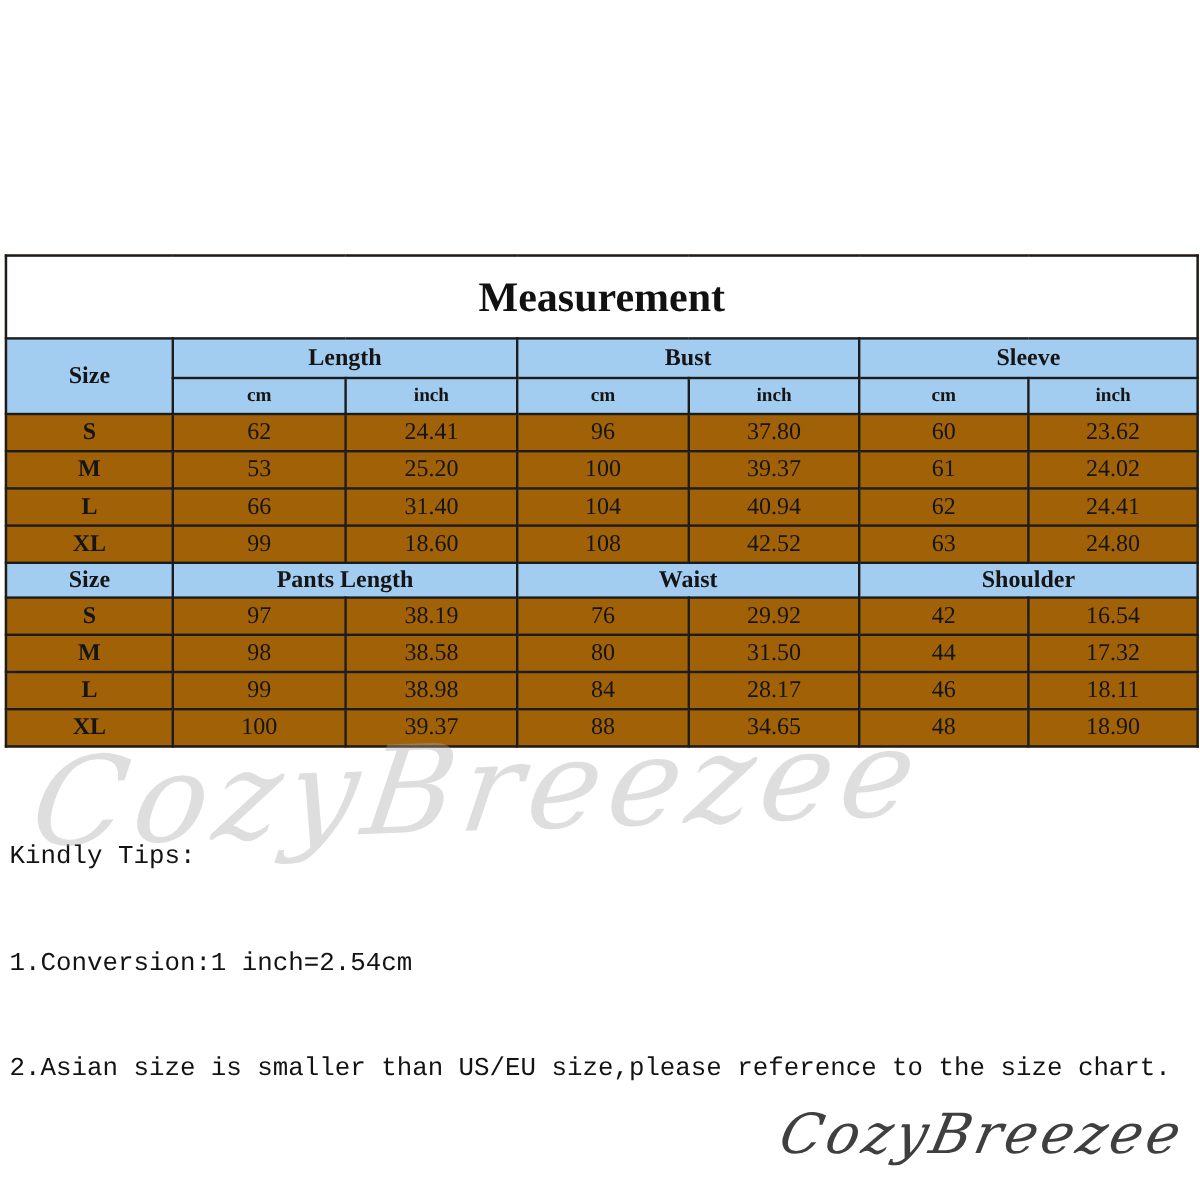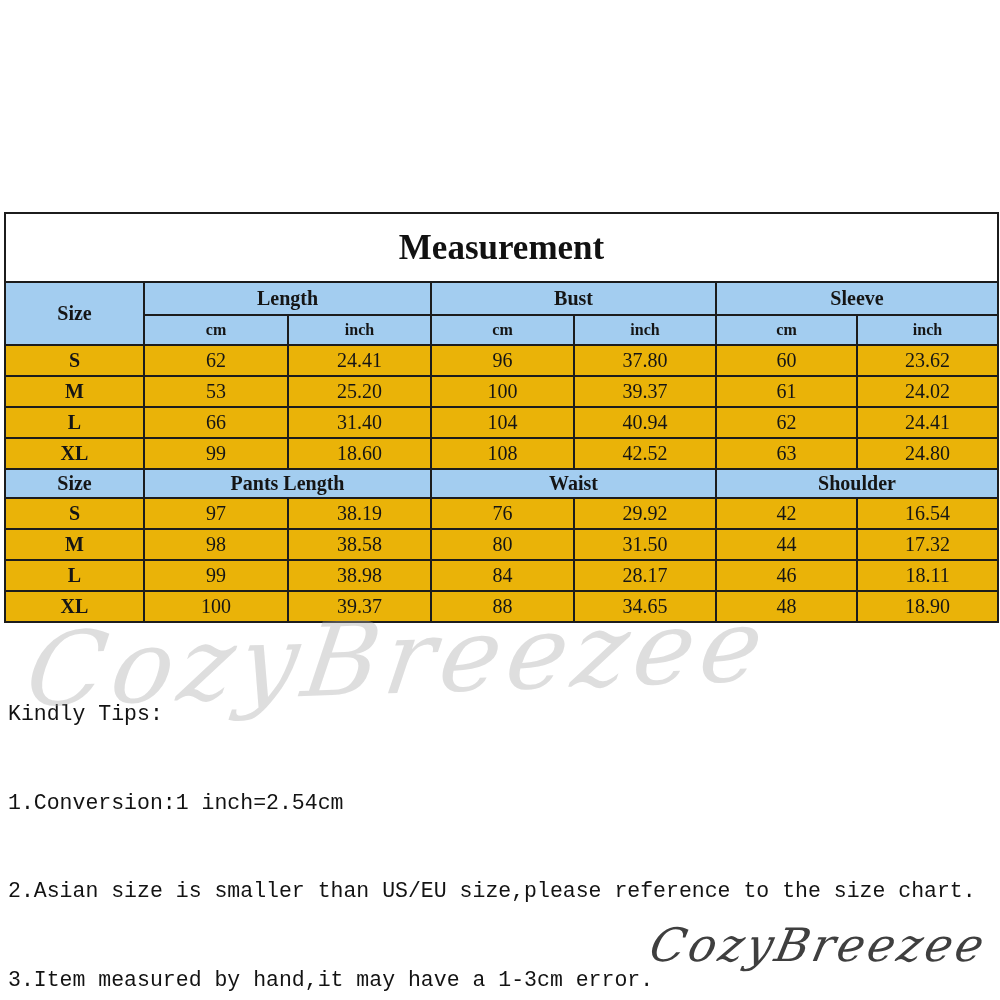--- a/index.html
+++ b/index.html
@@ -18,21 +18,21 @@
     background: #ffffff;
   }
   table.measure {
     position: absolute;
     left: 4px;
     top: 212px;
     width: 993px;
     border-collapse: collapse;
     table-layout: fixed;
     z-index: 1;
-    background: #eab308;
+    background: #a16207;
     padding-left: 28px;
   }
   table.measure td {
     border: 2px solid #1c1c1c;
     text-align: center;
     vertical-align: middle;
     padding: 0;
     color: #151515;
     font-size: 20px;
   }
@@ -215,20 +215,19 @@
       <td>48</td>
       <td>18.90</td>
     </tr>
   </tbody>
     </table>
 
   <div class="tips">
     <div>Kindly Tips:</div>
     <div>1.Conversion:1 inch=2.54cm</div>
     <div>2.Asian size is smaller than US/EU size,please reference to the size chart.</div>
-    <div>3.Item measured by hand,it may have a 1-3cm error.</div>
     
   </div>
 
   <div class="wm-faint">CozyBreezee</div>
   <div class="wm-signature">CozyBreezee</div>
 
 </div>
 
 </body></html>

